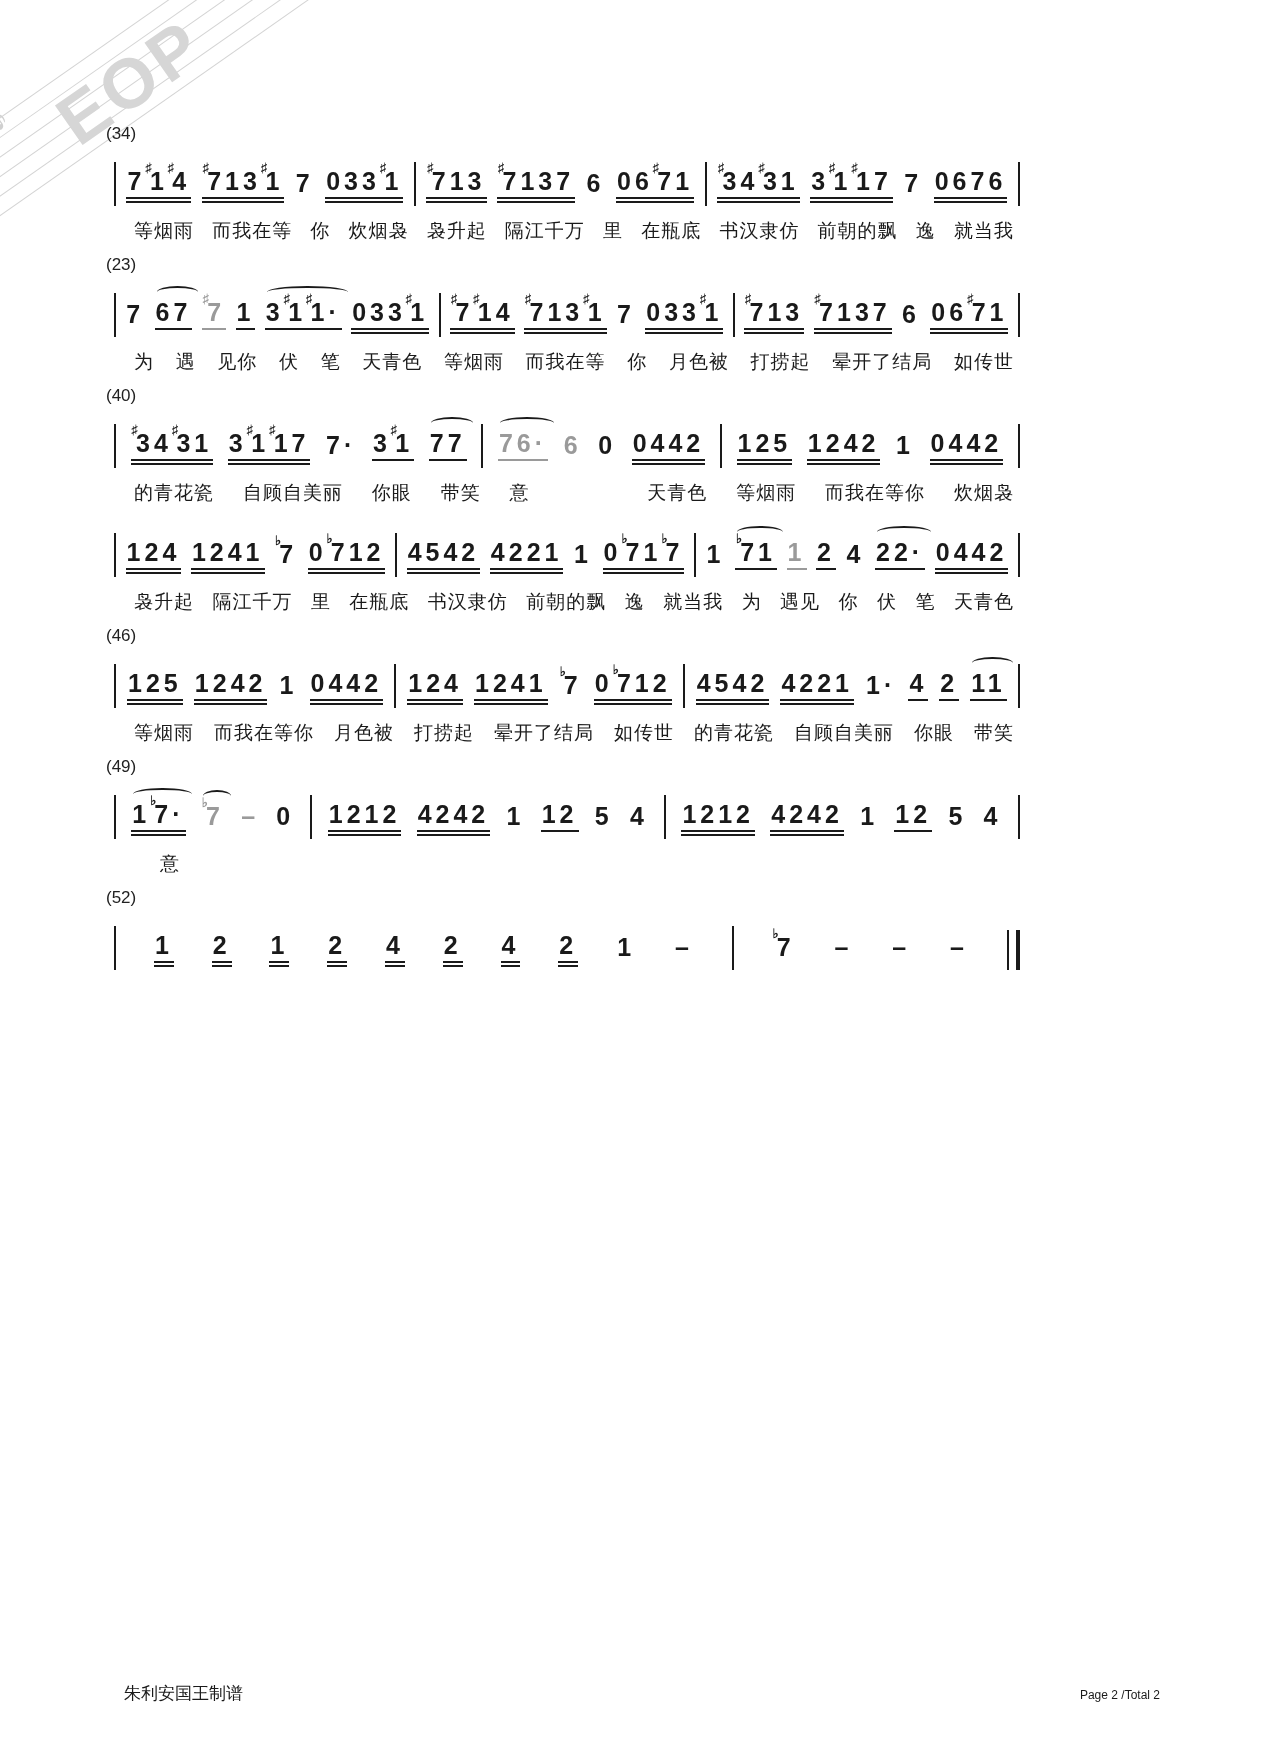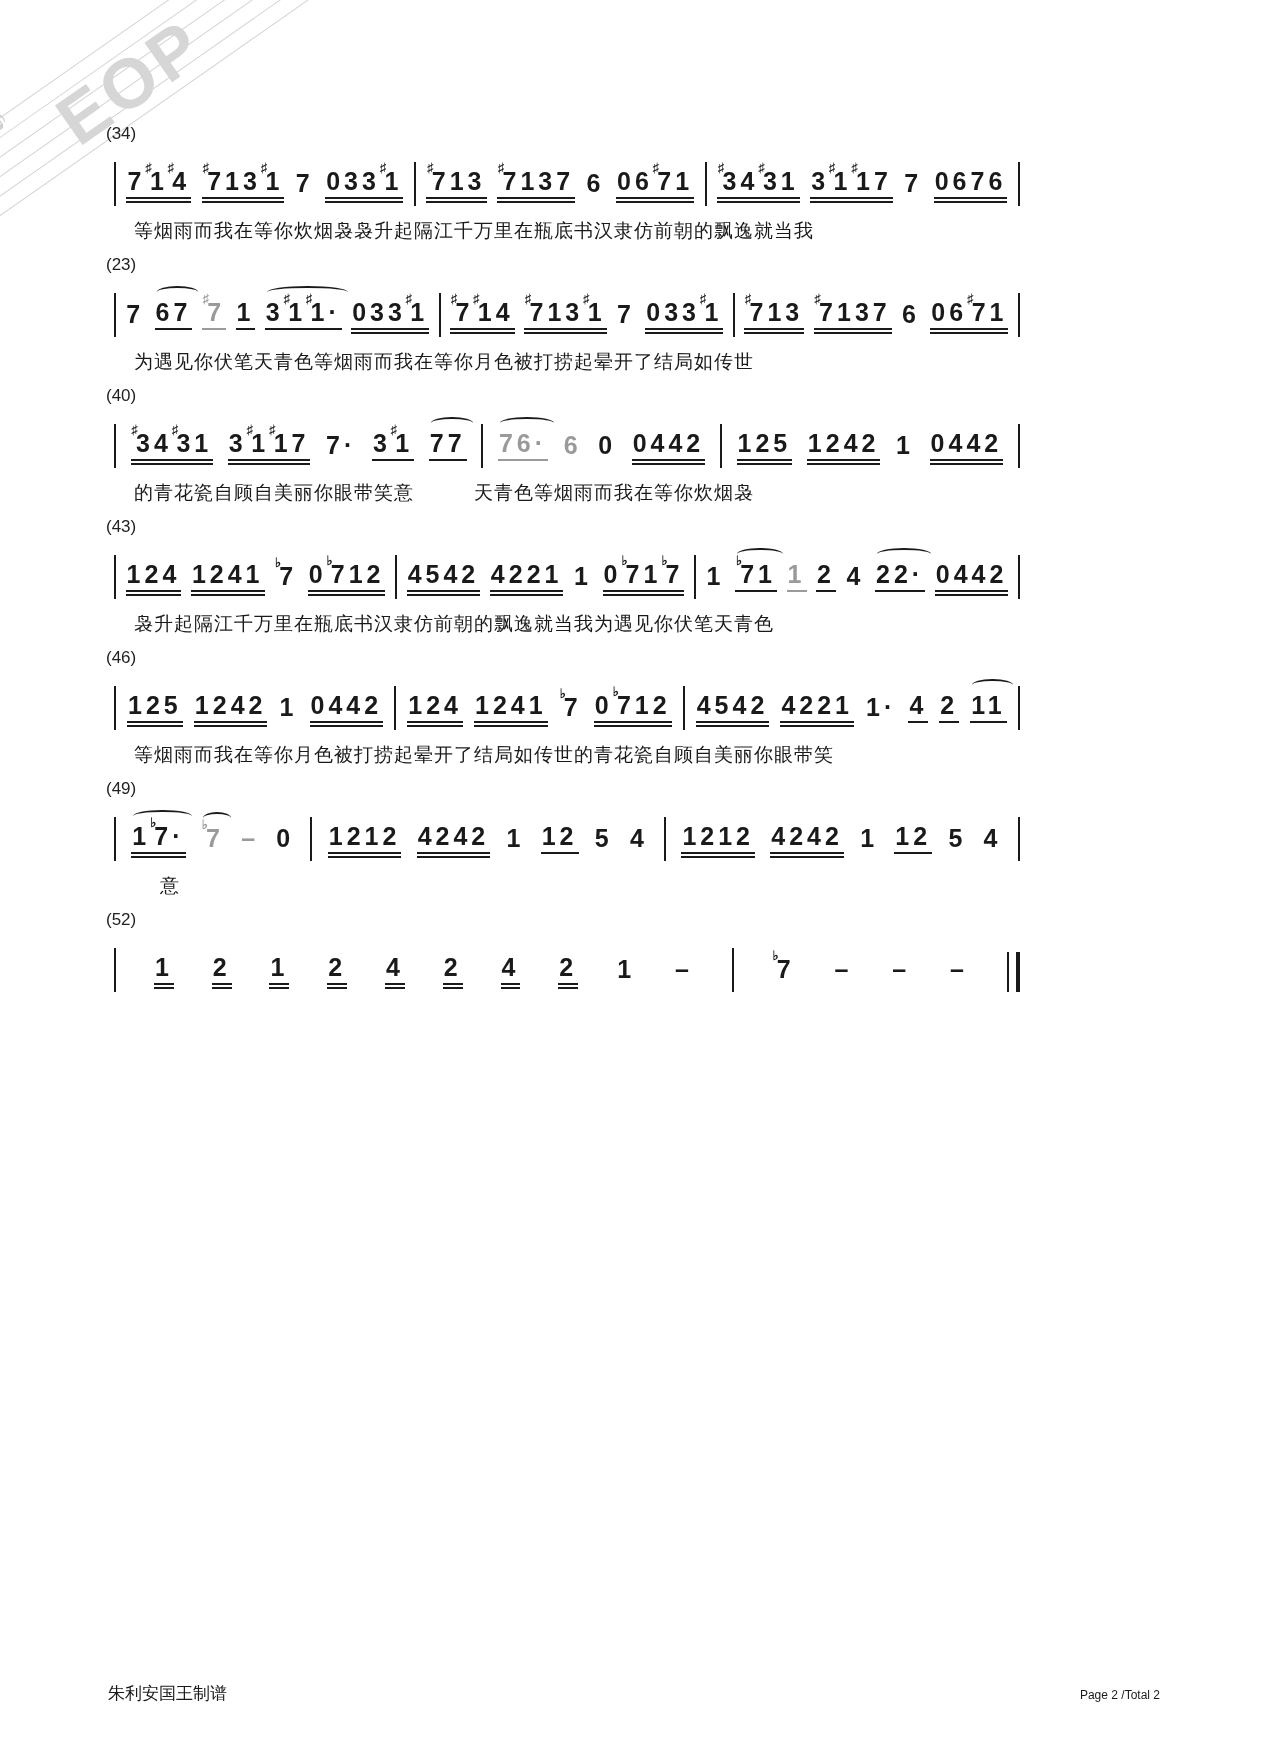--- a/index.html
+++ b/index.html
@@ -27,26 +27,26 @@
     letter-spacing:4px;padding:0 1px 3px 1px;white-space:pre;}
   .note sup{font-size:13px;letter-spacing:0;position:relative;top:-9px;margin-right:-2px;font-weight:700;}
   .note.u1{border-bottom:2px solid currentColor;}
   .note.u2{border-bottom:2px solid currentColor;}
   .note.u2::after{content:"";position:absolute;left:0;right:0;bottom:-6px;height:2px;background:currentColor;}
   .note.gray{color:#9a9a9a;}
   .note.tie::before{content:"";position:absolute;left:2px;right:-6px;top:-14px;height:10px;
     border-top:2px solid #1a1a1a;border-radius:50% 50% 0 0;}
   .bar{width:2px;height:44px;background:#1a1a1a;align-self:flex-end;margin-bottom:-7px;}
   .bar.dbl{width:7px;background:none;border-left:2px solid #1a1a1a;border-right:4px solid #1a1a1a;height:40px;}
-  .lyrics{display:flex;margin-top:9px;
+  .lyrics{display:flex;justify-content:space-between;margin-top:9px;
     padding:0 6px 0 26px;font-size:19px;letter-spacing:1px;}
   .lyrics span{white-space:pre;}
   .system:nth-of-type(6) .lyrics{justify-content:flex-start;padding-left:52px;}
   
-  .footer{position:absolute;left:108px;right:112px;top:1682px;
+  .footer{position:absolute;left:124px;right:112px;top:1682px;
     display:flex;justify-content:space-between;align-items:baseline;}
   .footer .credit{font-size:17px;}
   .footer .pageno{font-size:12px;}
 </style>
 </head>
 <body>
 
 <div class="page">
 
   <div class="watermark">
@@ -165,21 +165,20 @@
           <span>带笑</span>
           <span>意</span>
           <span>　　　</span>
           <span>天青色</span>
           <span>等烟雨</span>
           <span>而我在等你</span>
           <span>炊烟袅</span>
         </div>
     </div>
     <div class="system">
-      <div class="sys-label">(43)</div>
       <div class="notes">
           <span class="bar"></span>
           <span class="note u2">124</span>
           <span class="note u2">1241</span>
           <span class="note u0"><sup>♭</sup>7</span>
           <span class="note u2">0<sup>♭</sup>712</span>
           <span class="bar"></span>
           <span class="note u2">4542</span>
           <span class="note u2">4221</span>
           <span class="note u0">1</span>

